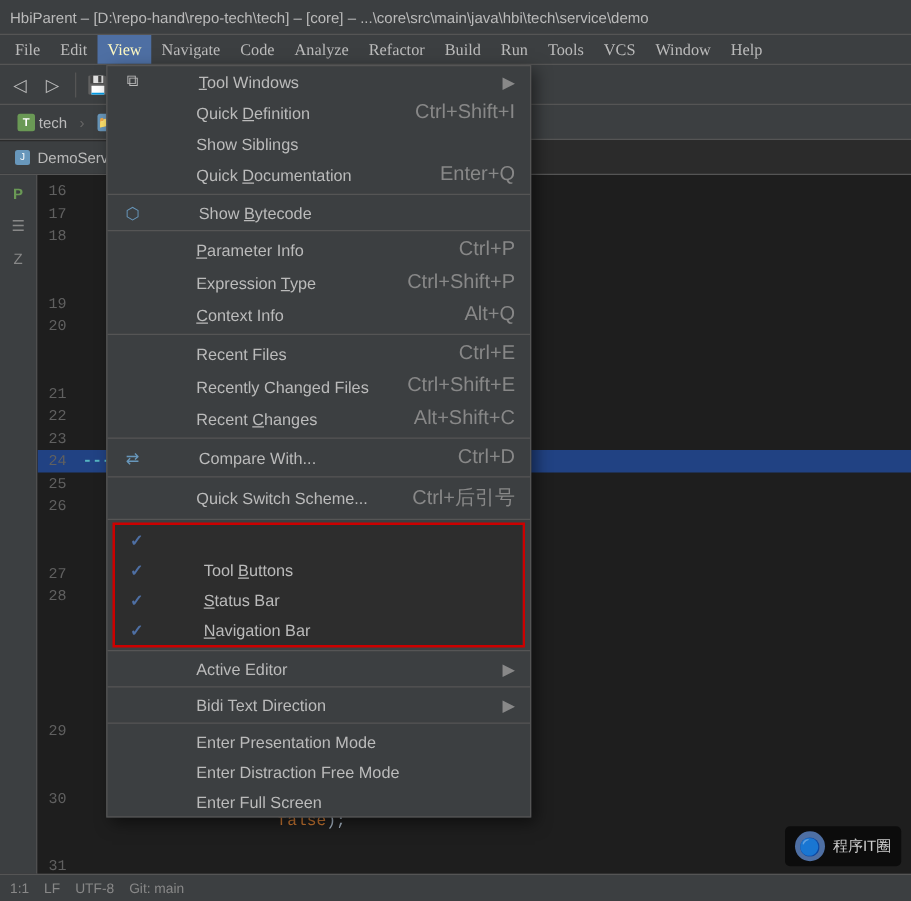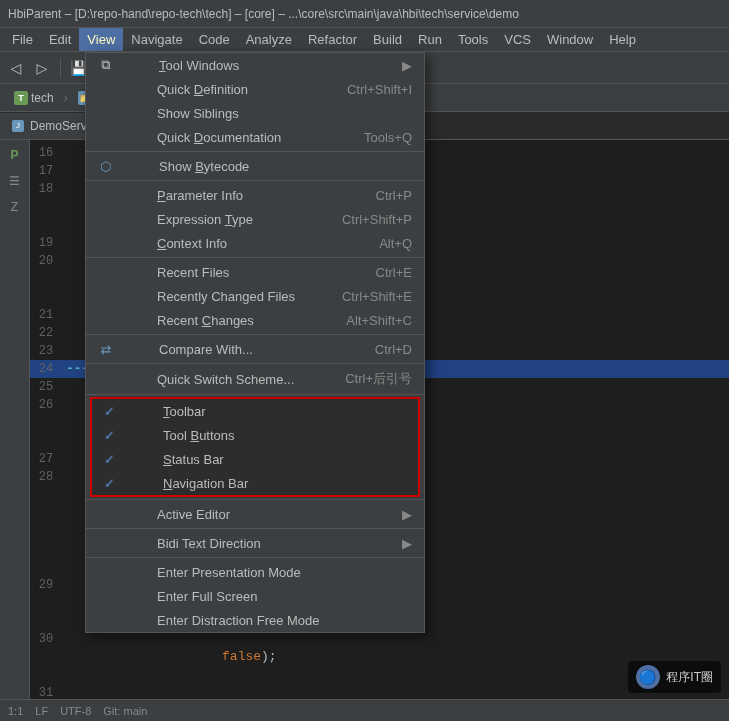--- a/index.html
+++ b/index.html
@@ -27,20 +27,21 @@
     }
 
     
     .menu-bar {
       height: 24px;
       background: #3c3f41;
       display: flex;
       align-items: flex-end;
       padding: 0 4px;
       border-bottom: 1px solid #555;
+      font-family: Liberation Serif, serif;
     }
     .menu-item {
       padding: 2px 8px;
       font-size: 13px;
       color: #bbbbbb;
       cursor: pointer;
       height: 100%;
       display: flex;
       align-items: center;
     }
@@ -285,22 +286,22 @@
       color: #bbbbbb;
       position: relative;
       min-height: 24px;
     }
     .dd-item .item-label {
       flex: 1;
       margin-left: 39px;
     }
     .dd-item .shortcut {
       color: #888;
-      font-size: 13px;
-      margin-left: 36px;
+      font-size: 16px;
+      margin-left: 24px;
     }
     .dd-item .arrow {
       margin-left: 8px;
       color: #888;
     }
     .dd-item .check {
       width: 16px;
       margin-right: 4px;
       color: #4e6fa3;
       font-weight: bold;
@@ -509,21 +510,21 @@
     <span class="item-label">Quick <span class="dd-underline">D</span>efinition</span>
     <span class="shortcut">Ctrl+Shift+I</span>
   </div>
   <div class="dd-item">
     <span class="check"></span>
     <span class="item-label">Show Siblings</span>
   </div>
   <div class="dd-item">
     <span class="check"></span>
     <span class="item-label">Quick <span class="dd-underline">D</span>ocumentation</span>
-    <span class="shortcut">Tools+Q</span>
+    <span class="shortcut">Enter+Q</span>
   </div>
   <div style="border-bottom:1px solid #555;margin:2px 0;"></div>
   <div class="dd-item">
     <span class="icon-box" style="color:#6897bb;">⬡</span>
     <span class="item-label">Show <span class="dd-underline">B</span>ytecode</span>
   </div>
   <div style="border-bottom:1px solid #555;margin:2px 0;"></div>
   <div class="dd-item">
     <span class="check"></span>
     <span class="item-label"><span class="dd-underline">P</span>arameter Info</span>
@@ -565,21 +566,20 @@
   <div class="dd-item">
     <span class="check"></span>
     <span class="item-label">Quick Switch Scheme...</span>
     <span class="shortcut">Ctrl+后引号</span>
   </div>
   <div style="border-bottom:1px solid #555;margin:2px 0;"></div>
 
   <div class="dd-section-highlight">
     <div class="dd-item">
       <span class="check" style="color:#4e6fa3;">✓</span>
-      <span class="item-label"><span class="dd-underline">T</span>oolbar</span>
     </div>
     <div class="dd-item">
       <span class="check" style="color:#4e6fa3;">✓</span>
       <span class="item-label">Tool <span class="dd-underline">B</span>uttons</span>
     </div>
     <div class="dd-item">
       <span class="check" style="color:#4e6fa3;">✓</span>
       <span class="item-label"><span class="dd-underline">S</span>tatus Bar</span>
     </div>
     <div class="dd-item">
@@ -599,25 +599,25 @@
     <span class="item-label">Bidi Text Direction</span>
     <span class="arrow">▶</span>
   </div>
   <div style="border-bottom:1px solid #555;margin:2px 0;"></div>
   <div class="dd-item">
     <span class="check"></span>
     <span class="item-label">Enter Presentation Mode</span>
   </div>
   <div class="dd-item">
     <span class="check"></span>
+    <span class="item-label">Enter Distraction Free Mode</span>
+  </div>
+  <div class="dd-item">
+    <span class="check"></span>
     <span class="item-label">Enter Full Screen</span>
-  </div>
-  <div class="dd-item">
-    <span class="check"></span>
-    <span class="item-label">Enter Distraction Free Mode</span>
   </div>
 </div>
 
 <div class="watermark">
   <div class="watermark-icon">🔵</div>
   <span>程序IT圈</span>
 </div>
 
 <div class="status-bar">
   <span>1:1</span>

